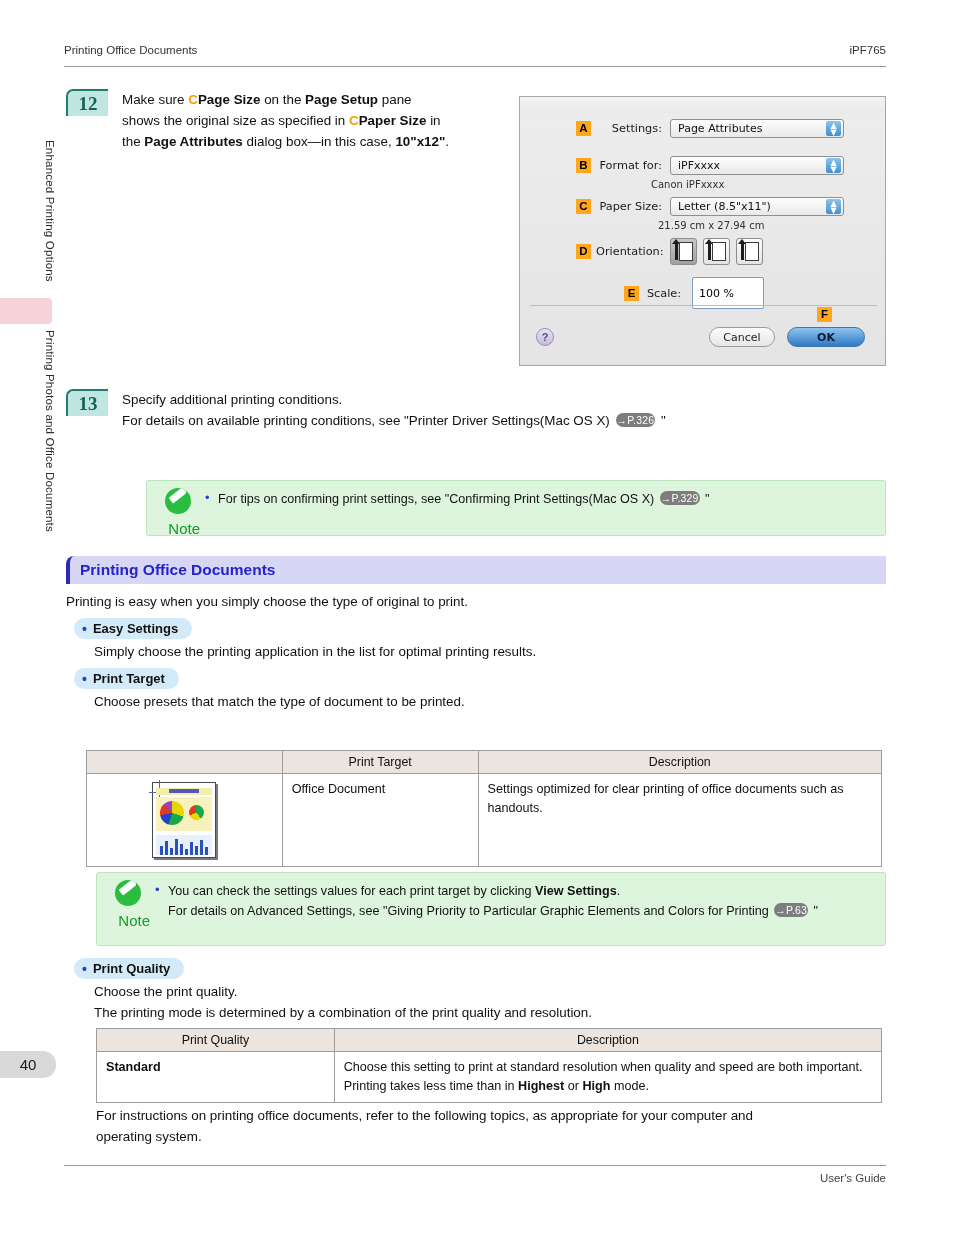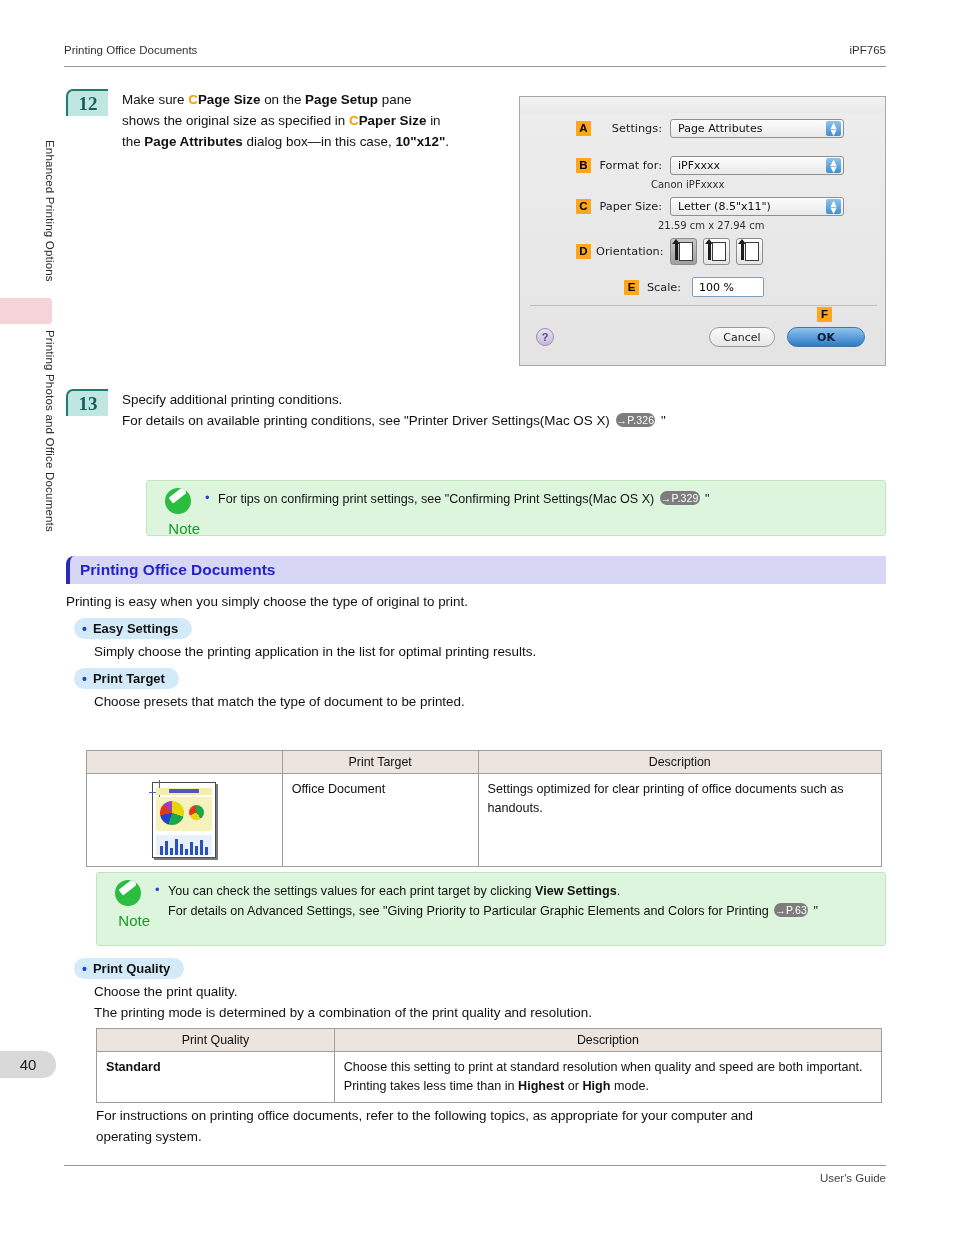--- a/index.html
+++ b/index.html
@@ -107,21 +107,21 @@
   }
   .orient-btn.sel { background: linear-gradient(#c9c9c9,#9f9f9f); }
   .opage { position: absolute; right: 3px; top: 3px; width: 14px; height: 19px;
      background: #fff; border: 1px solid #3a3a3a; }
   .oarrow { position: absolute; left: 4px; top: 4px; width: 3px; height: 17px;
      background: #1d1d1d; }
   .oarrow:after { content:""; position: absolute; left: -3px; top: -4px;
      border-left: 4.5px solid transparent; border-right: 4.5px solid transparent;
      border-bottom: 5px solid #1d1d1d; }
   .scalebox {
-    width: 72px; height: 20px; background: #fff; border: 1px solid #7d9fc4;
+    width: 72px; height: 32px; background: #fff; border: 1px solid #7d9fc4;
     border-radius: 2px; font-size: 11px; display: flex; align-items: center;
     padding-left: 6px; font-family: "DejaVu Sans", sans-serif;
   }
   .dlg-sep { position: absolute; left: 10px; top: 208px; width: 347px; height: 1px;
      background: #bdbdbd; }
   .helpbtn { position: absolute; left: 16px; top: 231px; width: 18px; height: 18px;
      border-radius: 50%; background: linear-gradient(#e9e2f5,#c5b9de);
      border: 1px solid #9b8fb5; color: #5b4b80; font-size: 11px; font-weight: bold;
      text-align: center; line-height: 17px; }
   .cancelbtn {

